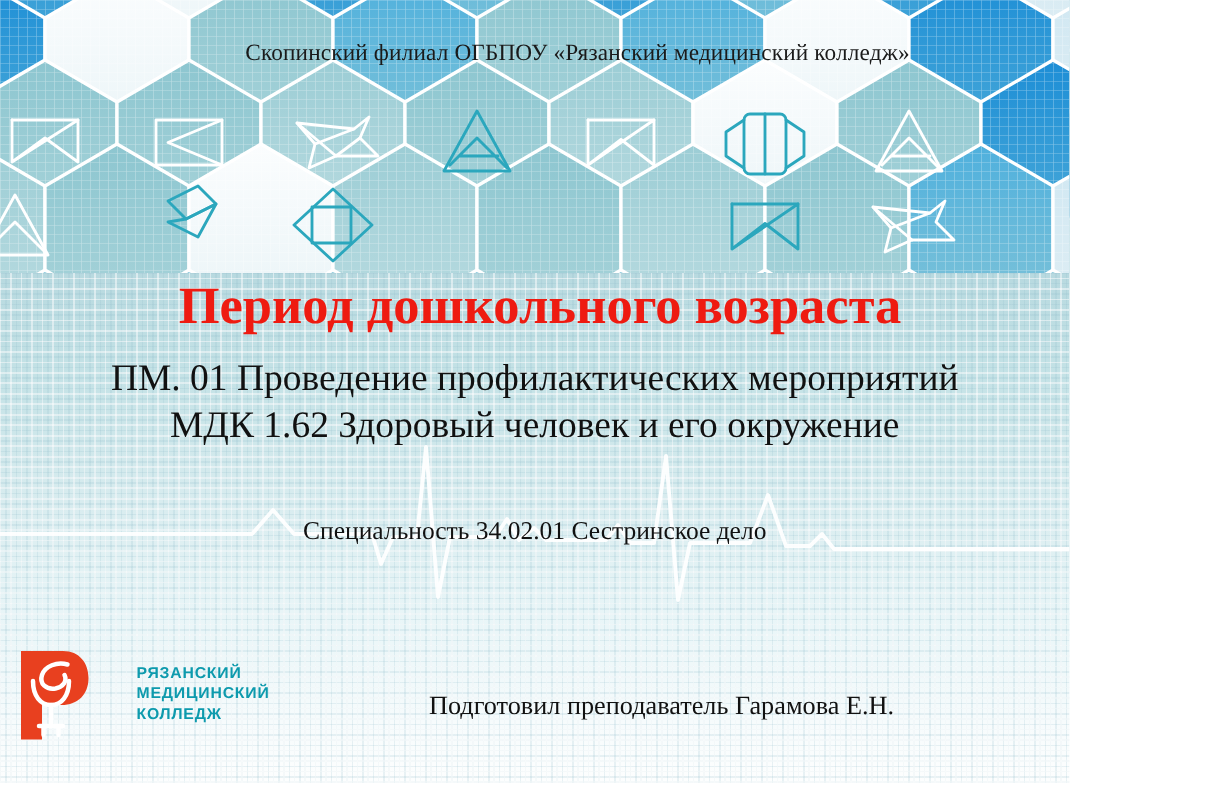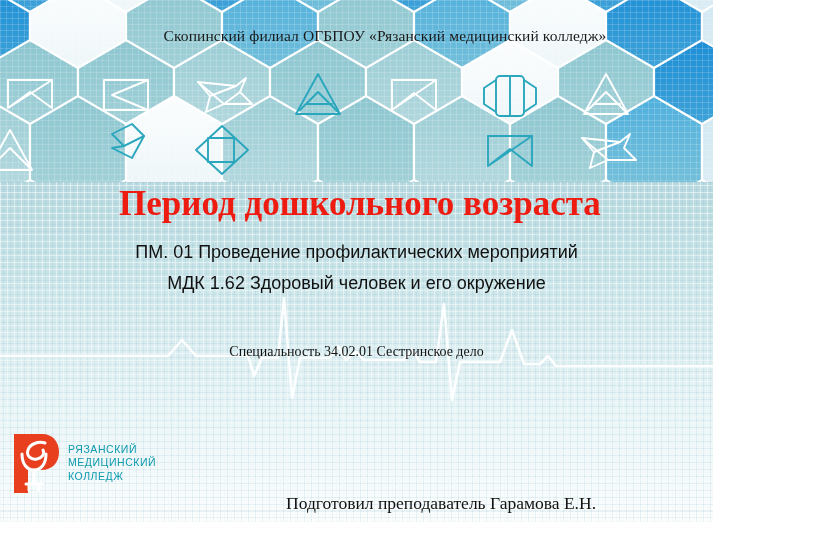--- a/index.html
+++ b/index.html
@@ -105,52 +105,51 @@
 
   .subtitle-block {
     position: absolute;
     left: 0;
     top: 237px;
     width: 713px;
     text-align: center;
     z-index: 6;
   }
   .subtitle-line {
-    font-family: Liberation Sans, sans-serif;
-    font-size: 18px;
+    font-family: Liberation Serif, serif;
+    font-size: 25px;
     line-height: 31px;
     color: #111111;
     white-space: nowrap;
   }
 
   .specialty {
     position: absolute;
     left: 0;
     top: 344px;
     width: 713px;
     text-align: center;
     font-family: "Liberation Serif", serif;
-    font-size: 14px;
+    font-size: 17px;
     color: #111111;
     z-index: 6;
     white-space: nowrap;
   }
 
   .author {
     position: absolute;
     left: 286px;
     top: 460px;
     width: 420px;
     text-align: left;
     font-family: "Liberation Serif", serif;
     font-size: 17.5px;
     color: #111111;
     z-index: 6;
     white-space: nowrap;
-    margin-top: 33px;
   }
 
   
   .logo {
     position: absolute;
     left: 12px;
     top: 429px;
     width: 160px;
     height: 68px;
     display: flex;
@@ -158,26 +157,27 @@
     gap: 8px;
     z-index: 7;
   }
   .logo-mark {
     width: 48px;
     height: 63px;
     flex: 0 0 48px;
   }
   .logo-text {
     font-family: "Liberation Sans", sans-serif;
-    font-weight: normal;
+    font-weight: bold;
     font-size: 10.5px;
     line-height: 13.5px;
     letter-spacing: 0.55px;
     color: #0d9aad;
     text-transform: uppercase;
+    padding-left: 23px;
   }
 </style>
 </head>
 <body>
 
 <div class="slide">
 
   <div class="grid-texture-fine"></div>
   <div class="grid-texture"></div>
 

